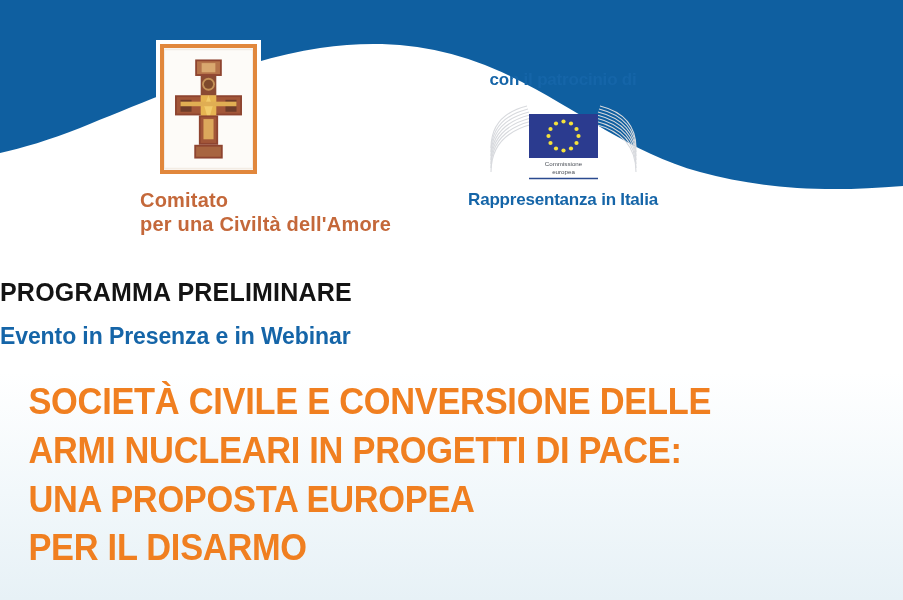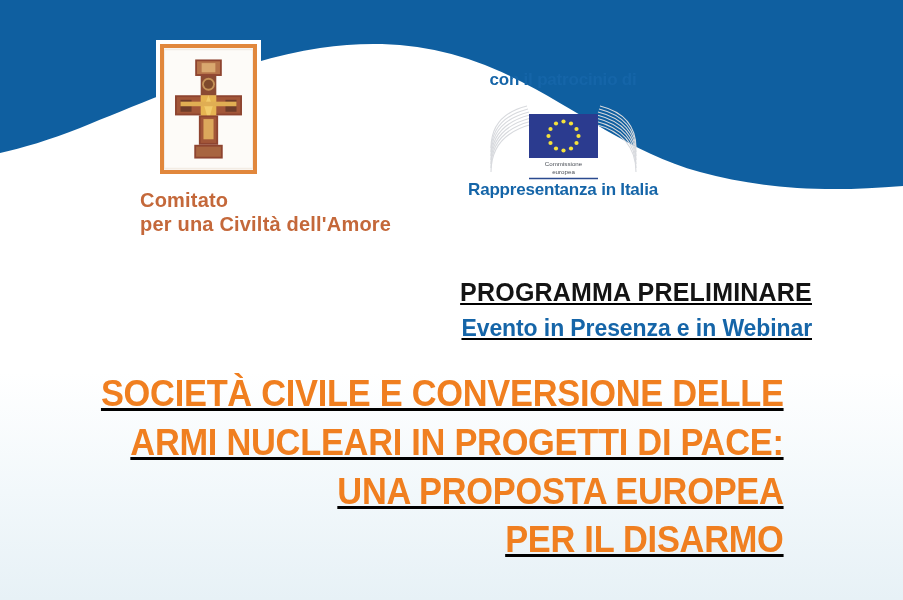--- a/index.html
+++ b/index.html
@@ -90,45 +90,44 @@
     color: #1565A8;
     letter-spacing: -0.2px;
   }
   #ec-logo {
     width: 165px;
     height: 80px;
     margin: 10px auto 0 auto;
     display: block;
   }
   #rappresentanza-label {
-    margin-top: 0;
+    margin-top: 10px;
     font-size: 17px;
     font-weight: bold;
     color: #1565A8;
     letter-spacing: -0.2px;
   }
 
   
   #text-block {
     position: absolute;
     left: 0;
     top: 278px;
     width: 812px;
     z-index: 3;
-    text-align: right;
-    text-decoration: underline;
+    text-align: left;
   }
   #programma-heading {
     font-size: 25px;
     font-weight: bold;
     color: #141414;
     letter-spacing: 0.2px;
   }
   #evento-subheading {
-    margin-top: 8px;
+    margin-top: 16px;
     font-size: 23px;
     font-weight: bold;
     color: #1565A8;
     letter-spacing: -0.1px;
   }
   #main-title {
     margin-top: 28px;
     color: #F07F20;
     font-size: 37px;
     font-weight: bold;

